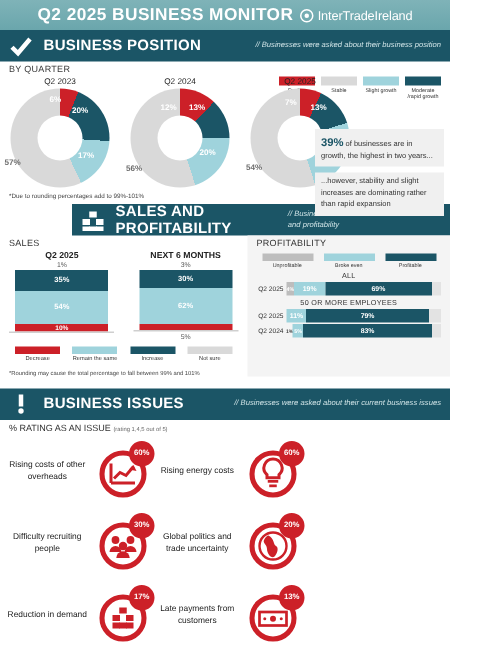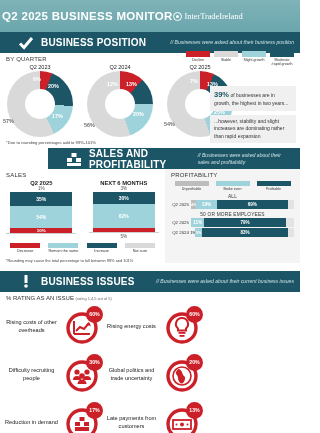--- a/index.html
+++ b/index.html
@@ -6,38 +6,38 @@
   html, body {
     width: 300px; height: 433px;
     font-family: "Liberation Sans", sans-serif;
     background: #ffffff;
     overflow: hidden;
   }
   .page { position: relative; width: 300px; height: 433px; background:#fff; }
 
   
   .header {
-    height: 32px;
+    height: 20px;
     background: linear-gradient(180deg,#7fb3b8 0%, #6aa6ac 100%);
-    display: flex; align-items: center; justify-content: flex-start;
-    padding: 0 2px;
+    display: flex; align-items: center; justify-content: space-between;
+    padding: 0 25px;
   }
   .header-title {
     color:#ffffff; font-size:11.5px; font-weight:bold; letter-spacing:.3px;
   }
   .brand { display:flex; align-items:center; gap:3px; }
   .brand-mark { width:9px; height:9px; border-radius:50%; border:1.4px solid #fff;
      display:flex; align-items:center; justify-content:center; }
   .brand-mark i { display:block; width:3px;height:3px;border-radius:50%;background:#fff;}
-  .brand-text { color:#fff; font-size:8.5px; letter-spacing:-.1px;font-family:Liberation Serif, serif;}
+  .brand-text { color:#fff; font-size:8.5px; letter-spacing:-.1px;}
 
   
   .section-bar {
     background:#1b5566; height:21px; display:flex; align-items:center;
-    padding-left:18px; gap:7px;
+    padding-left:6px; gap:7px;
   }
   .section-bar.sales { background:#1b5566; }
   .sb-icon { width:16px; height:16px; flex:0 0 auto; display:flex; align-items:center; justify-content:center; }
   .sb-title { color:#fff; font-size:10px; font-weight:bold; letter-spacing:.2px; }
   .sb-note { color:#cfe3e6; font-size:5.1px; font-style:italic; margin-left:auto; margin-right:6px;
      max-width:140px; line-height:1.35; text-align:left;}
 
   
   .bp-sub { font-size:6px; color:#3a3a3a; padding:3px 0 0 6px; letter-spacing:.2px;}
   .bp-legend { position:absolute; right:6px; top:51px; display:flex; gap:4px; }

